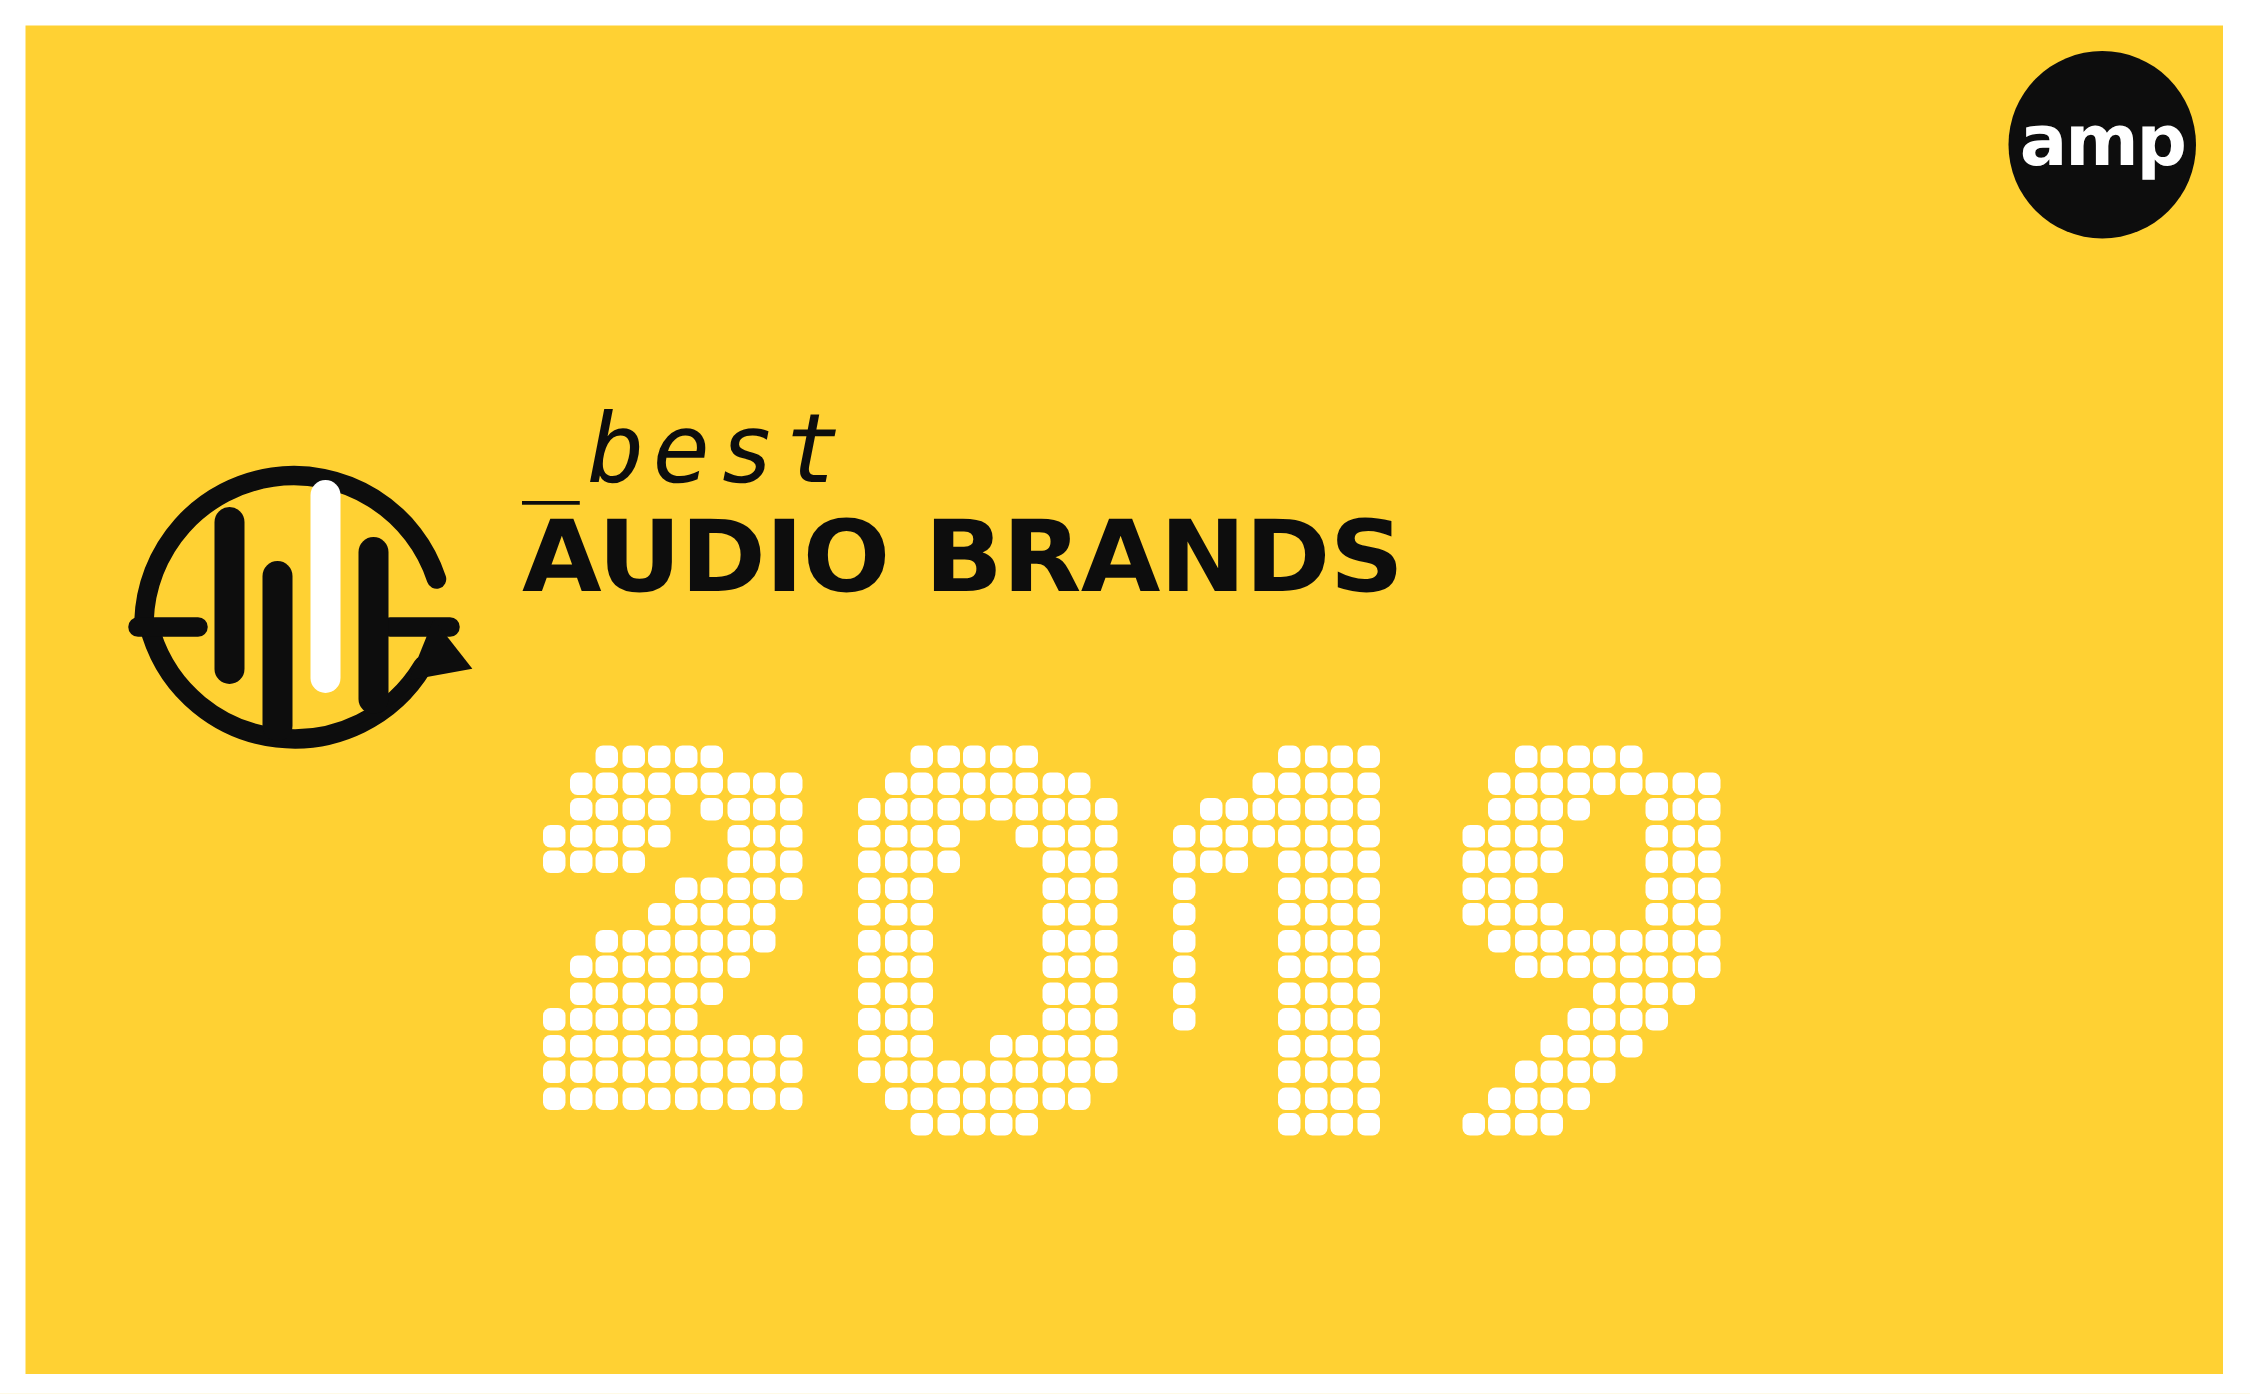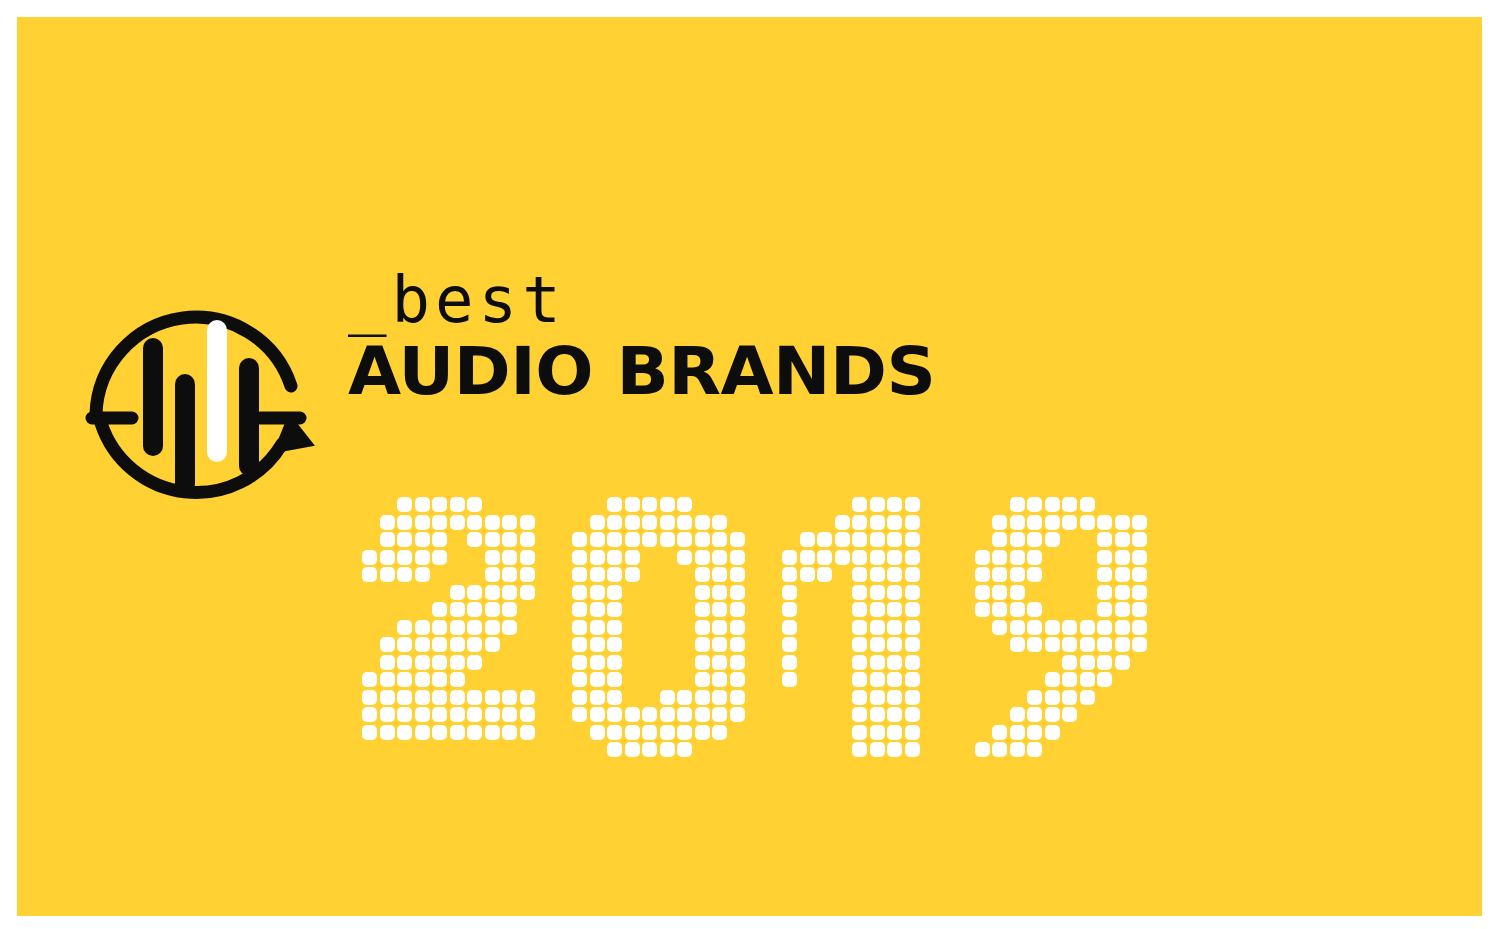--- a/index.html
+++ b/index.html
@@ -90,20 +90,21 @@
     width: 660px;
   }
   .wordmark-top {
     font-family: "DejaVu Sans Mono", monospace;
     font-size: 64px;
     font-weight: 300;
     color: #0d0d0d;
     letter-spacing: 5px;
     line-height: 1.02;
     white-space: nowrap;
+    font-style: italic;
   }
   .wordmark-bottom {
     font-family: "DejaVu Sans", sans-serif;
     font-size: 66px;
     font-weight: 700;
     color: #0d0d0d;
     letter-spacing: -0.5px;
     line-height: 1.05;
     margin-top: 4px;
     white-space: nowrap;
@@ -139,20 +140,23 @@
     color: #0d0d0d;
     white-space: nowrap;
   }
 </style>
 </head>
 <body>
 
 <div class="poster-frame">
   <div class="poster-canvas">
 
+    <div class="amp-badge">
+      <div class="amp-badge-text">amp</div>
+    </div>
 
     <div class="brand-lockup">
 
       <div class="brand-mark">
         <svg viewBox="0 0 252 252" xmlns="http://www.w3.org/2000/svg" aria-hidden="true">
 
           <g fill="none" stroke="#0d0d0d" stroke-width="13" stroke-linecap="round">
 
             <path d="M 26 140
                      A 100 100 0 0 1 221 112"></path>

